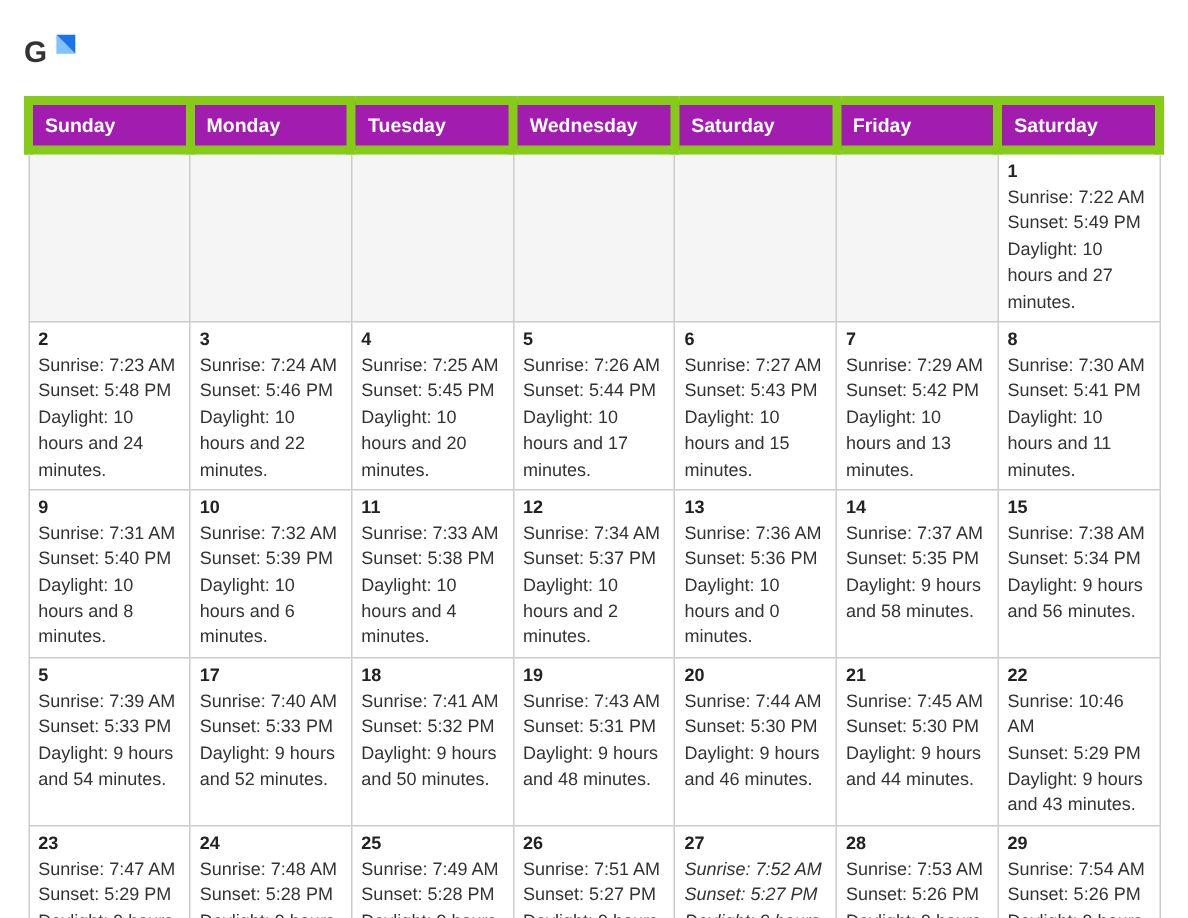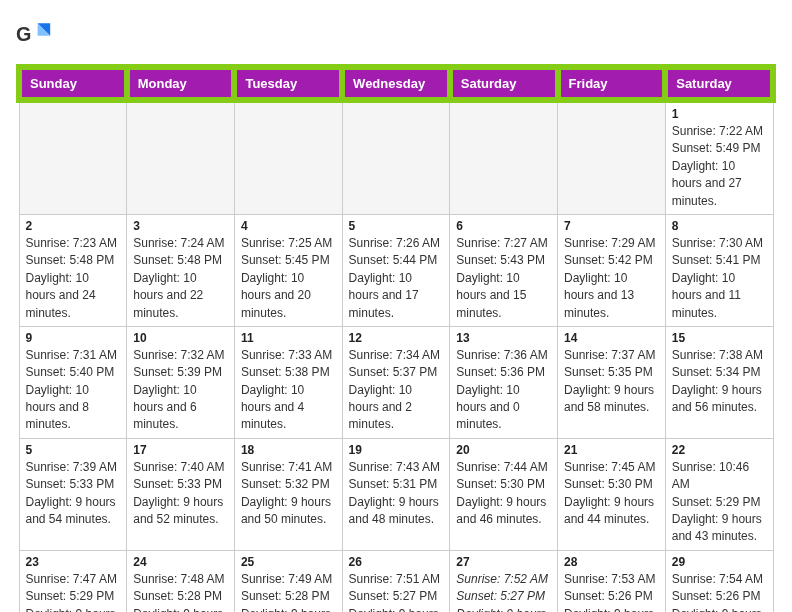--- a/index.html
+++ b/index.html
@@ -138,21 +138,21 @@
       <tr>
         <td>
           <span class="day-num">2</span>
           <div class="day-info" style="white-space: pre-line;">Sunrise: 7:23 AM
 Sunset: 5:48 PM
 Daylight: 10 hours and 24 minutes.</div>
         </td>
         <td>
           <span class="day-num">3</span>
           <div class="day-info" style="white-space: pre-line;">Sunrise: 7:24 AM
-Sunset: 5:48 PM
+Sunset: 5:46 PM
 Daylight: 10 hours and 22 minutes.</div>
         </td>
         <td>
           <span class="day-num">4</span>
           <div class="day-info" style="white-space: pre-line;">Sunrise: 7:25 AM
 Sunset: 5:45 PM
 Daylight: 10 hours and 20 minutes.</div>
         </td>
         <td>
           <span class="day-num">5</span>

